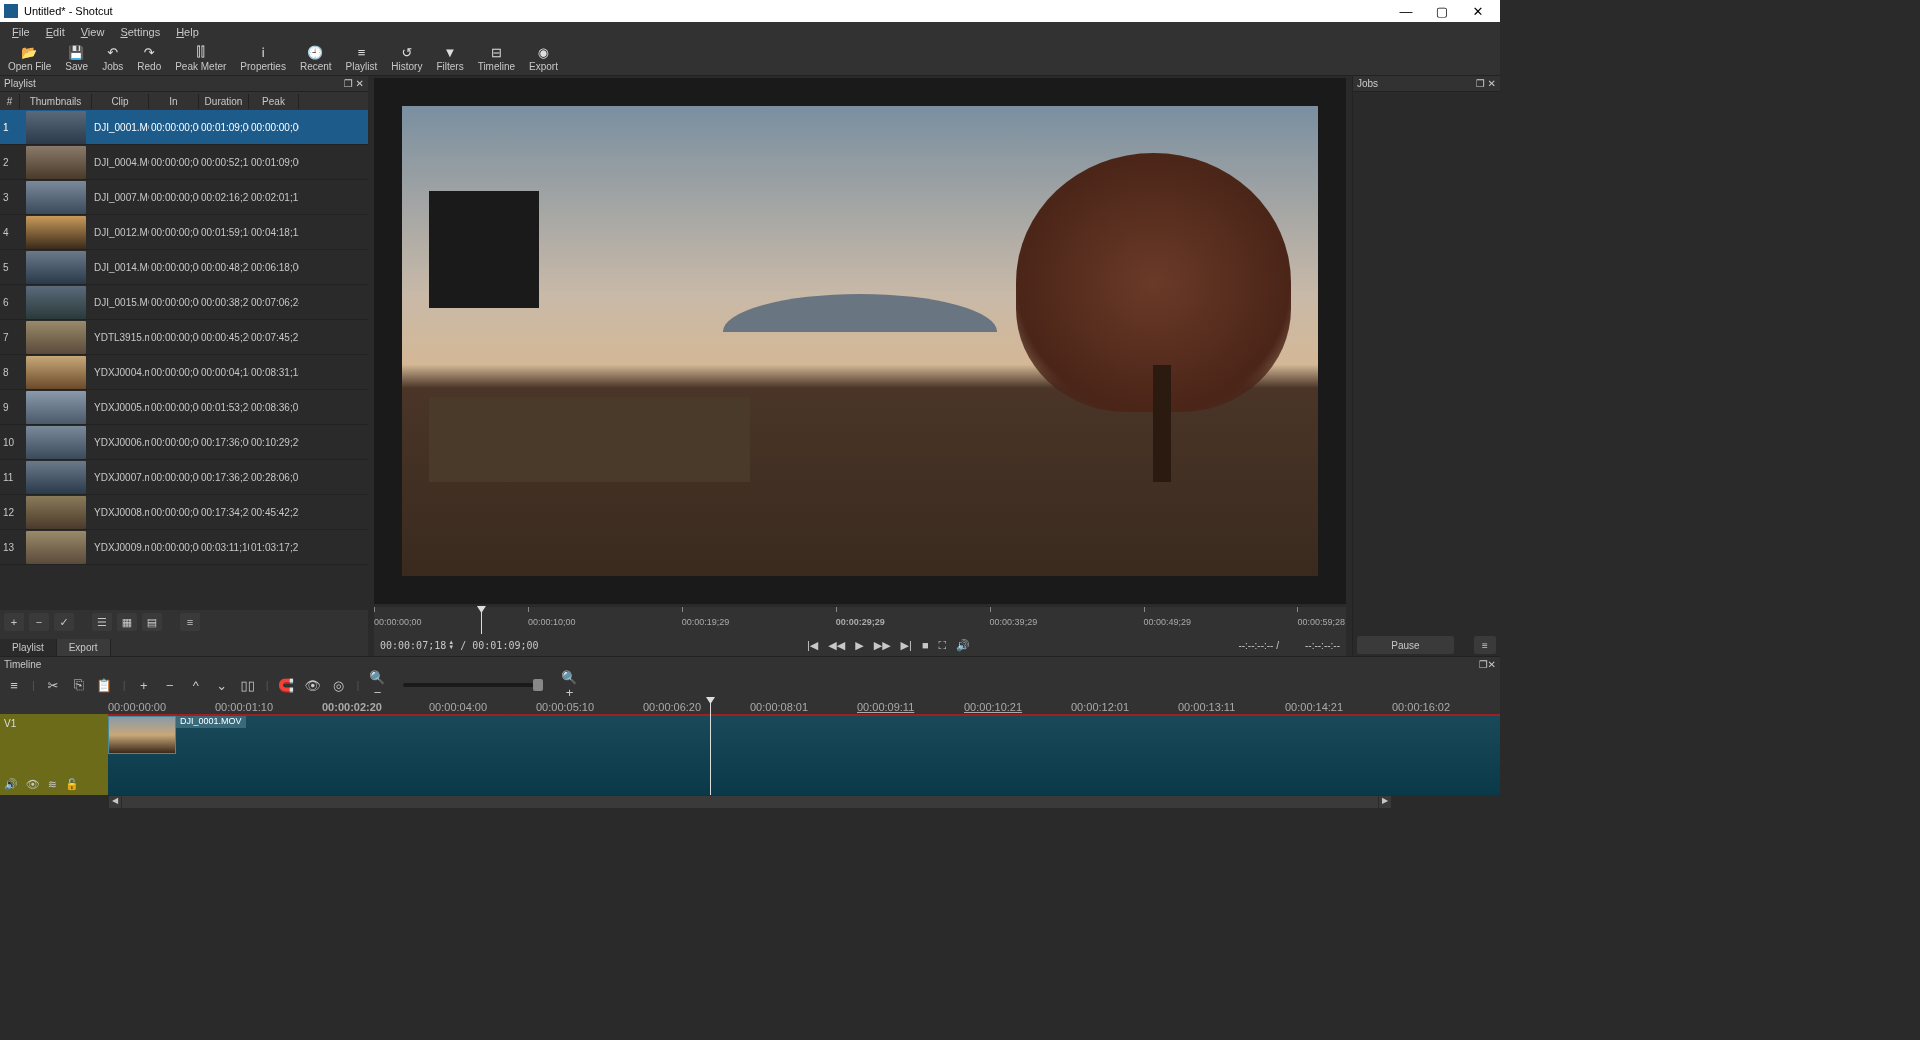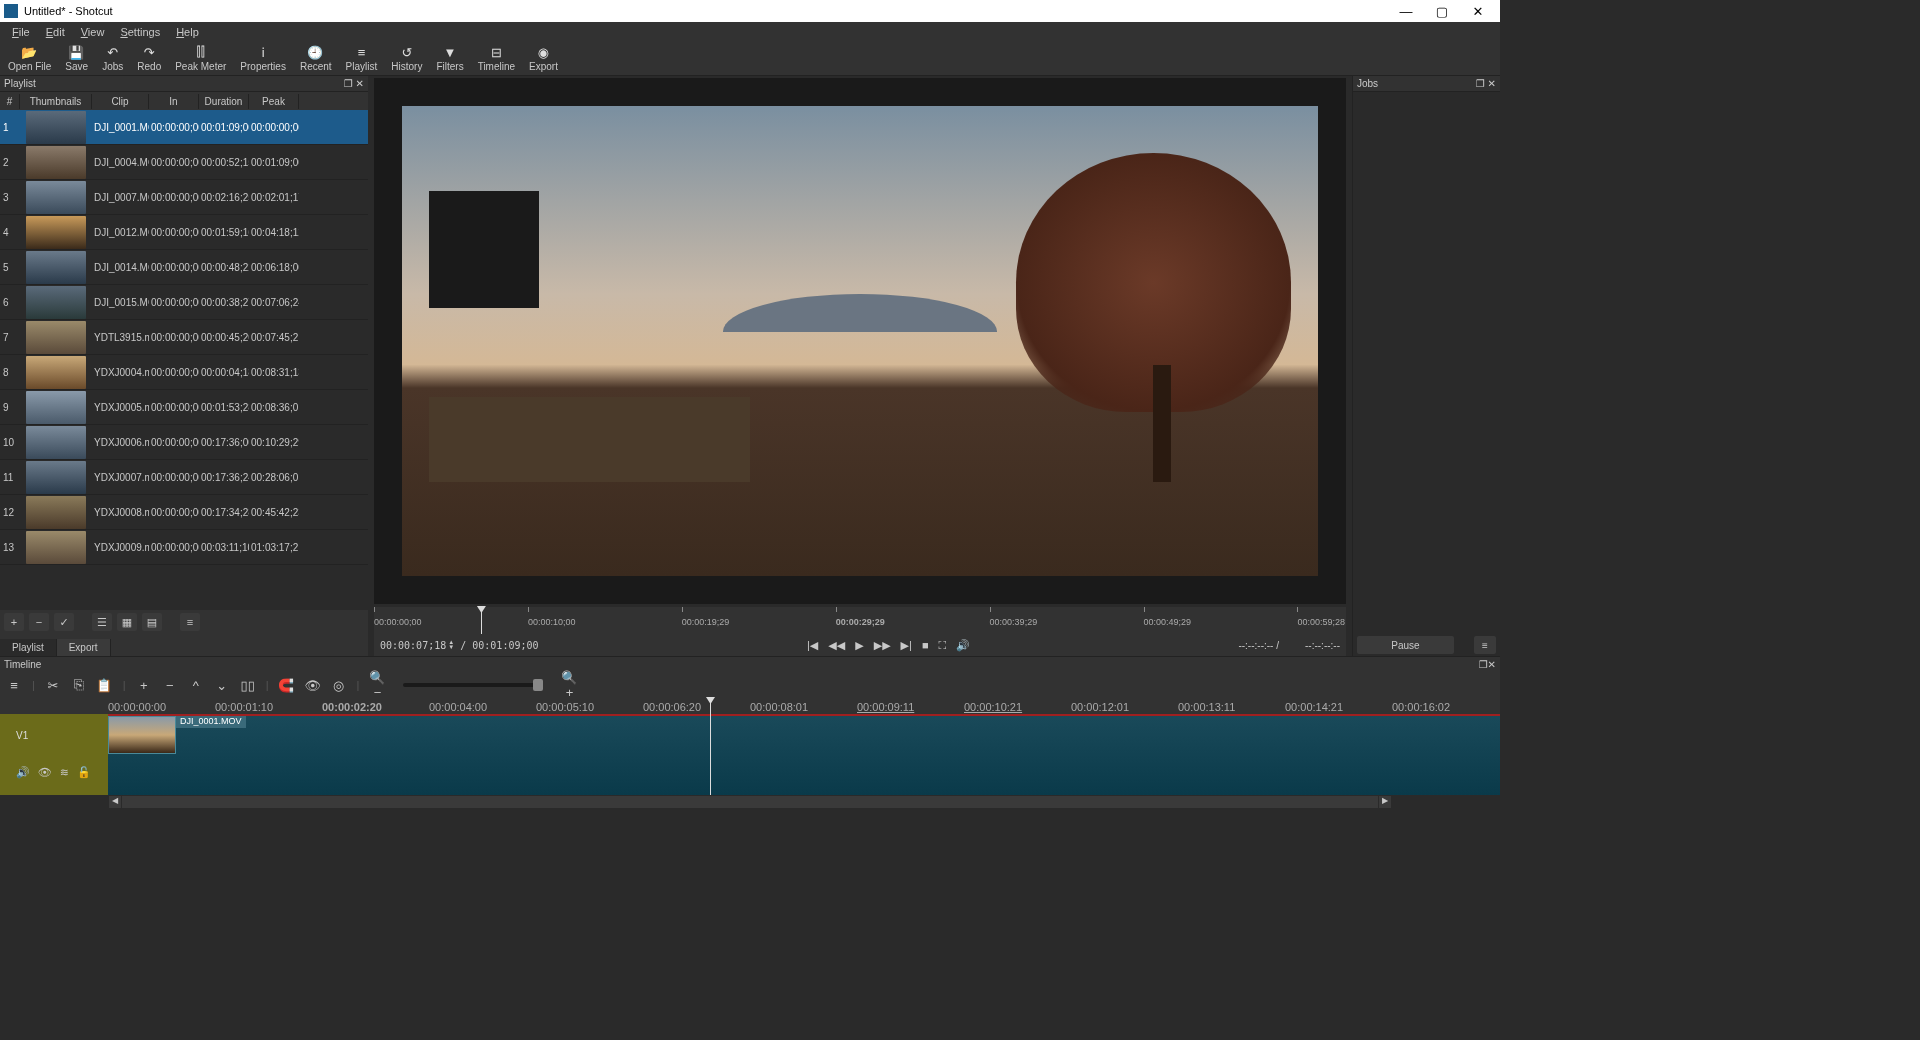--- a/index.html
+++ b/index.html
@@ -74,21 +74,21 @@
 .jbtn.sm { flex: 0 0 22px; }
 .timeline-panel { border-top: 1px solid #222; }
 .tl-head { height: 16px; background: #323232; font-size: 10px; padding: 2px 4px; display: flex; }
 .tl-tools { height: 24px; background: #323232; display: flex; align-items: center; gap: 10px; padding: 0 6px; }
 .tl-tbtn { font-size: 13px; cursor: pointer; width: 16px; text-align: center; }
 .tl-slider { width: 140px; height: 4px; background: #1a1a1a; position: relative; margin: 0 8px; border-radius: 2px; }
 .tl-slider-handle { position: absolute; right: 0; top: -4px; width: 10px; height: 12px; background: #888; border-radius: 2px; }
 .tl-body { display: flex; height: 98px; background: #2a2a2a; }
 .tl-tracks-left { width: 108px; background: #2a2a2a; display: flex; flex-direction: column; }
 .tl-ruler-left { height: 17px; background: #323232; }
-.tl-track-head { flex: 1; background: #6b6b1a; padding: 16px; display: flex; flex-direction: column; justify-content: space-between; }
+.tl-track-head { flex: 1; background: #6b6b1a; padding: 4px; display: flex; flex-direction: column; justify-content: space-between; }
 .tl-track-head .tname { font-size: 10px; color: #ddd; }
 .tl-track-head .ticons { display: flex; gap: 8px; font-size: 11px; }
 .tl-tracks-right { flex: 1; position: relative; overflow: hidden; }
 .tl-ruler { height: 17px; background: #323232; position: relative; font-size: 11px; }
 .tl-rmark { position: absolute; top: 4px; color: #aaa; }
 .tl-clip-area { height: 81px; position: relative; background: linear-gradient(#1a4a5a, #0a3a4a); }
 .tl-redline { position: absolute; top: 0; height: 2px; width: 100%; background: #a02020; }
 .tl-clip { position: absolute; top: 2px; left: 0; width: 68px; height: 38px; background: #2a5a6a; border: 1px solid #4a8a9a; }
 .tl-clip-label { position: absolute; top: 2px; left: 68px; height: 12px; background: #3a6a7a; color: #fff; font-size: 9px; padding: 0 4px; white-space: nowrap; }
 .tl-clip-thumb { position: absolute; inset: 0; background: linear-gradient(to bottom,#8a9aa8 0%,#c8a878 50%,#3a2818 100%); }

